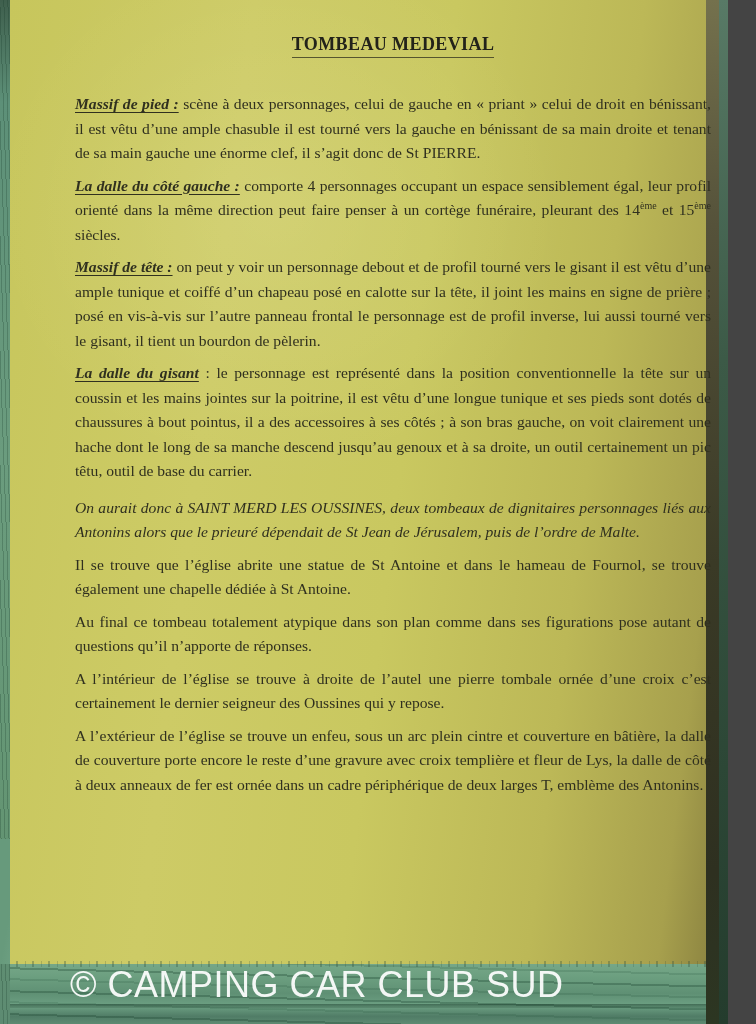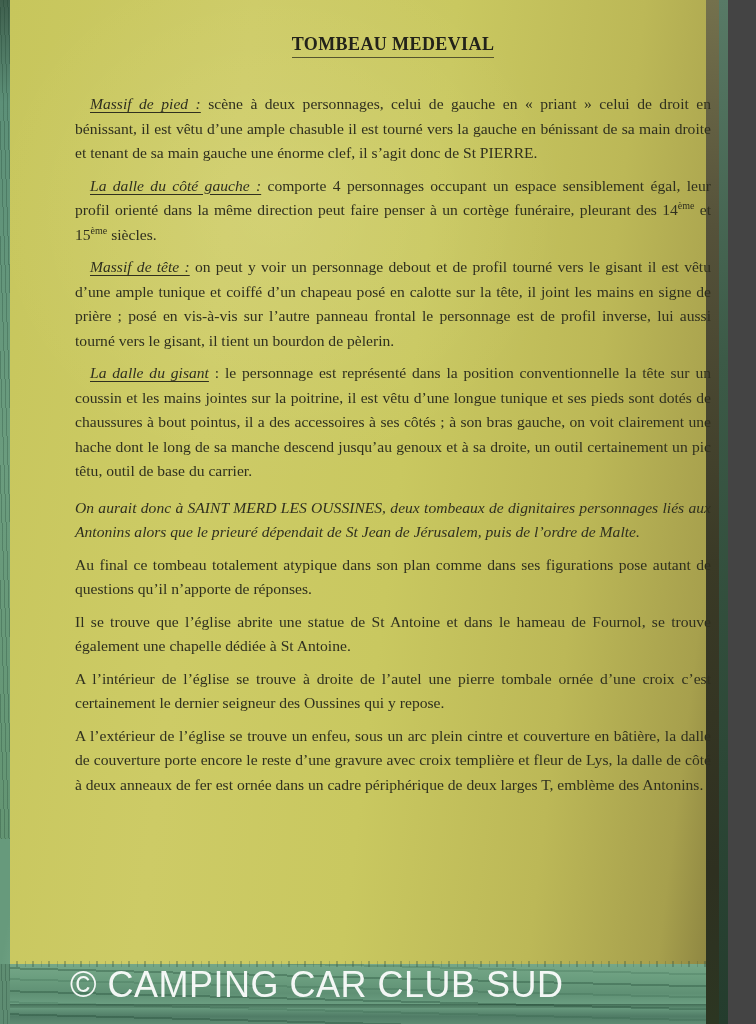--- a/index.html
+++ b/index.html
@@ -70,22 +70,22 @@
     padding-bottom:2px;
   }
   p.para{
     margin:0 0 8px;
     font-size:15.6px;line-height:24.5px;
     text-align:justify;
     text-justify:inter-word;
   }
   p.section-gap{margin-top:12px;font-style:italic;}
   .lead{
-    font-weight:normal;font-style:italic;
-    text-decoration:underline;text-underline-offset:2.5px;margin-left:15px;
+    font-weight:bold;font-style:italic;
+    text-decoration:underline;text-underline-offset:2.5px;
   }
   sup.ord{font-size:10px;line-height:0;vertical-align:super;}
   
   .watermark{
     position:absolute;left:26px;top:964px;
     font-family:"Liberation Sans","DejaVu Sans",sans-serif;
     font-size:36px;font-weight:400;letter-spacing:.5px;
     color:#ffffff;opacity:.93;white-space:nowrap;margin-left:44px;
   }
 </style>
@@ -112,23 +112,23 @@
       <p class="para"><span class="lead">Massif de pied :</span><span> scène à deux personnages, celui de gauche en « priant » celui de droit en bénissant, il est vêtu d’une ample chasuble il est tourné vers la gauche en bénissant de sa main droite et tenant de sa main gauche une énorme clef, il s’agit donc de St PIERRE.</span></p>
 
       <p class="para"><span class="lead">La dalle du côté gauche :</span><span> comporte 4 personnages occupant un espace sensiblement égal, leur profil orienté dans la même direction peut faire penser à un cortège funéraire, pleurant des 14</span><sup class="ord">ème</sup><span> et 15</span><sup class="ord">ème</sup><span> siècles.</span></p>
 
       <p class="para"><span class="lead">Massif de tête :</span><span> on peut y voir un personnage debout et de profil tourné vers le gisant il est vêtu d’une ample tunique et coiffé d’un chapeau posé en calotte sur la tête, il joint les mains en signe de prière ; posé en vis-à-vis sur l’autre panneau frontal le personnage est de profil inverse, lui aussi tourné vers le gisant, il tient un bourdon de pèlerin.</span></p>
 
       <p class="para"><span class="lead">La dalle du gisant</span><span> : le personnage est représenté dans la position conventionnelle la tête sur un coussin et les mains jointes sur la poitrine, il est vêtu d’une longue tunique et ses pieds sont dotés de chaussures à bout pointus, il a des accessoires à ses côtés ; à son bras gauche, on voit clairement une hache dont le long de sa manche descend jusqu’au genoux et à sa droite, un outil certainement un pic têtu, outil de base du carrier.</span></p>
 
       <p class="para section-gap"><span>On aurait donc à SAINT MERD LES OUSSINES, deux tombeaux de dignitaires personnages liés aux Antonins alors que le prieuré dépendait de St Jean de Jérusalem, puis de l’ordre de Malte.</span></p>
 
+      <p class="para"><span>Il se trouve que l’église abrite une statue de St Antoine et dans le hameau de Fournol, se trouve également une chapelle dédiée à St Antoine.</span></p>
+
       <p class="para"><span>Au final ce tombeau totalement atypique dans son plan comme dans ses figurations pose autant de questions qu’il n’apporte de réponses.</span></p>
-
-      <p class="para"><span>Il se trouve que l’église abrite une statue de St Antoine et dans le hameau de Fournol, se trouve également une chapelle dédiée à St Antoine.</span></p>
 
       <p class="para"><span>A l’intérieur de l’église se trouve à droite de l’autel une pierre tombale ornée d’une croix c’est certainement le dernier seigneur des Oussines qui y repose.</span></p>
 
       <p class="para"><span>A l’extérieur de l’église se trouve un enfeu, sous un arc plein cintre et couverture en bâtière, la dalle de couverture porte encore le reste d’une gravure avec croix templière et fleur de Lys, la dalle de côté à deux anneaux de fer est ornée dans un cadre périphérique de deux larges T, emblème des Antonins.</span></p>
 
     </div>
   </div>
 
   <div class="paper-torn-edge"></div>
 

